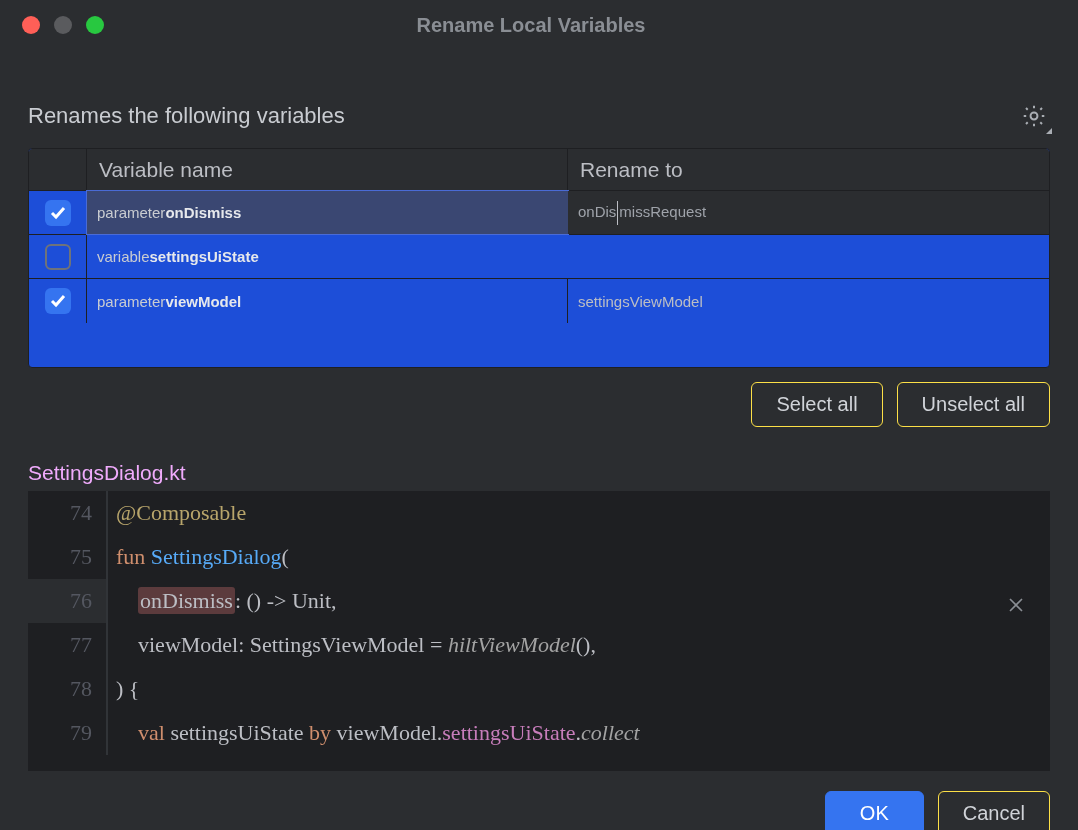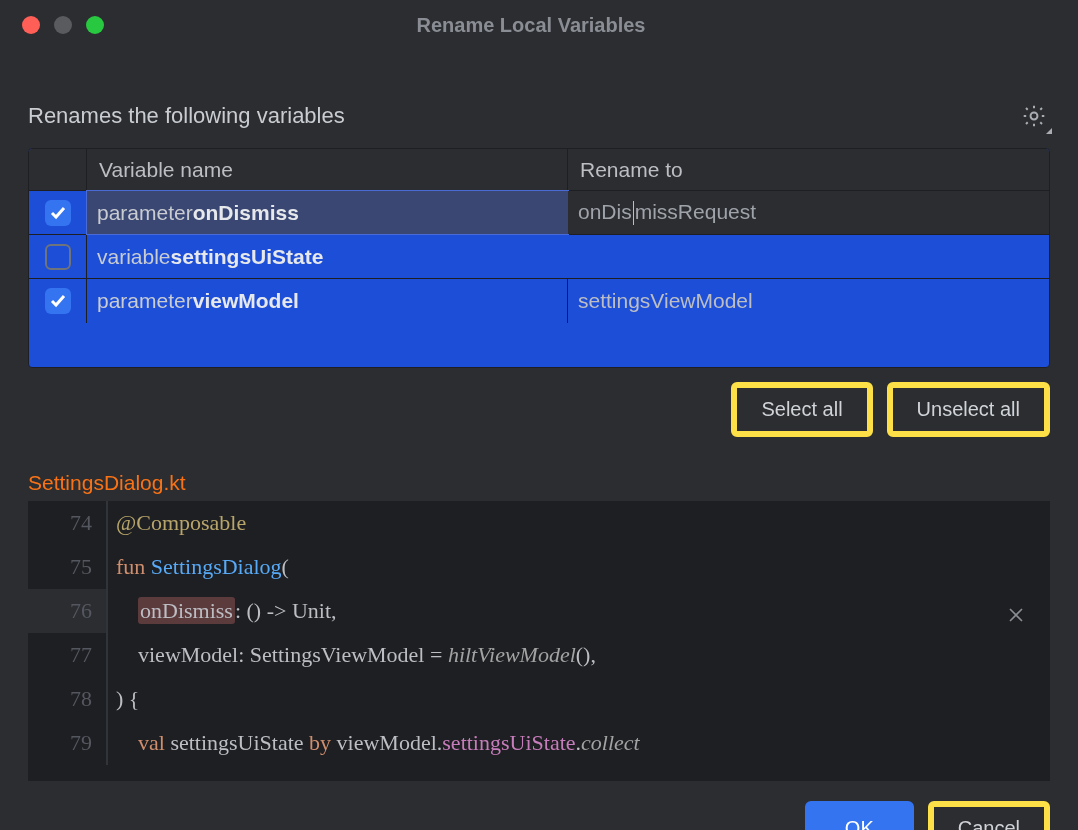--- a/index.html
+++ b/index.html
@@ -95,21 +95,21 @@
     height: 44px;
     border-bottom: 1px solid #1e1f22;
   }
   .trow:last-child { border-bottom: none; }
   .pad-row { height: 44px; }
   .td {
     padding: 6px 10px;
     border-right: 1px solid #1e1f22;
     display: flex;
     align-items: center;
-    font-size: 21px;
+    font-size: 15px;
     overflow: hidden;
   }
   .td:last-child { border-right: none; }
   .td-check { justify-content: center; }
   .cb {
     width: 26px; height: 26px;
     border-radius: 6px;
     display: flex; align-items: center; justify-content: center;
     cursor: pointer;
   }
@@ -135,37 +135,37 @@
     margin: 0 1px;
   }
   .btn-row {
     display: flex;
     justify-content: flex-end;
     gap: 14px;
     margin-top: 14px;
   }
   .btn {
     background: #2b2d30;
-    border: 6px solid #fde047;
+    border: 1px solid #fde047;
     color: #d0d3d8;
     font-size: 20px;
     padding: 10px 24px;
     border-radius: 6px;
     cursor: pointer;
   }
   .btn.primary {
     background: #3574f0;
     border-color: #3574f0;
     color: #fff;
     padding: 10px 34px;
   }
   .filename {
     margin-top: 34px;
     font-size: 21px;
-    color: #f97316;
+    color: #f0abfc;
   }
   .editor {
     margin-top: 6px;
     background: #1e1f22;
     border-radius: 0;
     font-family: Liberation Serif, serif;
     font-size: 22px;
     line-height: 44px;
     position: relative;
     height: 280px;

